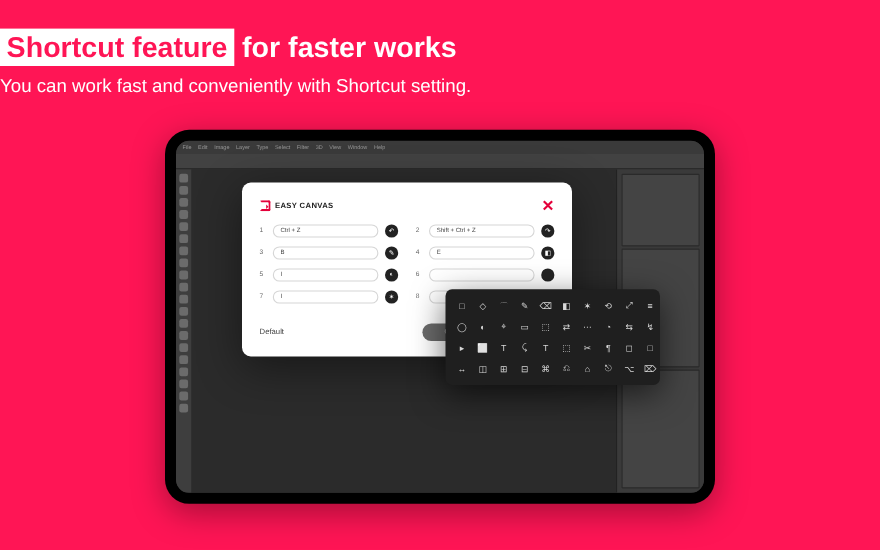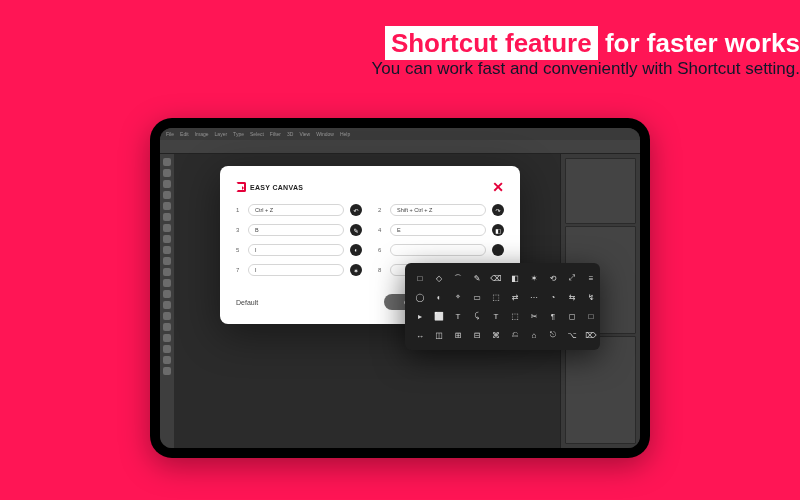--- a/index.html
+++ b/index.html
@@ -4,39 +4,39 @@
 <style>
   * { box-sizing: border-box; margin: 0; padding: 0; }
   body {
     width: 800px; height: 500px;
     background: #ff1555;
     font-family: -apple-system, BlinkMacSystemFont, "Segoe UI", Arial, sans-serif;
     overflow: hidden;
     position: relative;
   }
   .hero {
-    text-align: right;
+    text-align: left;
     padding-top: 28px;
     color: #fff;
   }
   .hero h1 {
     font-size: 26px;
     font-weight: 600;
     display: inline-block;
   }
   .hero h1 .hl {
     background: #fff;
     color: #ff1555;
     padding: 2px 6px;
   }
   .hero p {
+    margin-top: 10px;
     font-size: 17px;
     font-weight: 400;
-    color: #0f172a;
-    padding-left: 20px;
+    color: #ffffff;
   }
 
   .tablet {
     position: absolute;
     left: 50%; transform: translateX(-50%);
     top: 118px;
     width: 500px; height: 340px;
     background: #000;
     border-radius: 22px;
     padding: 10px;

